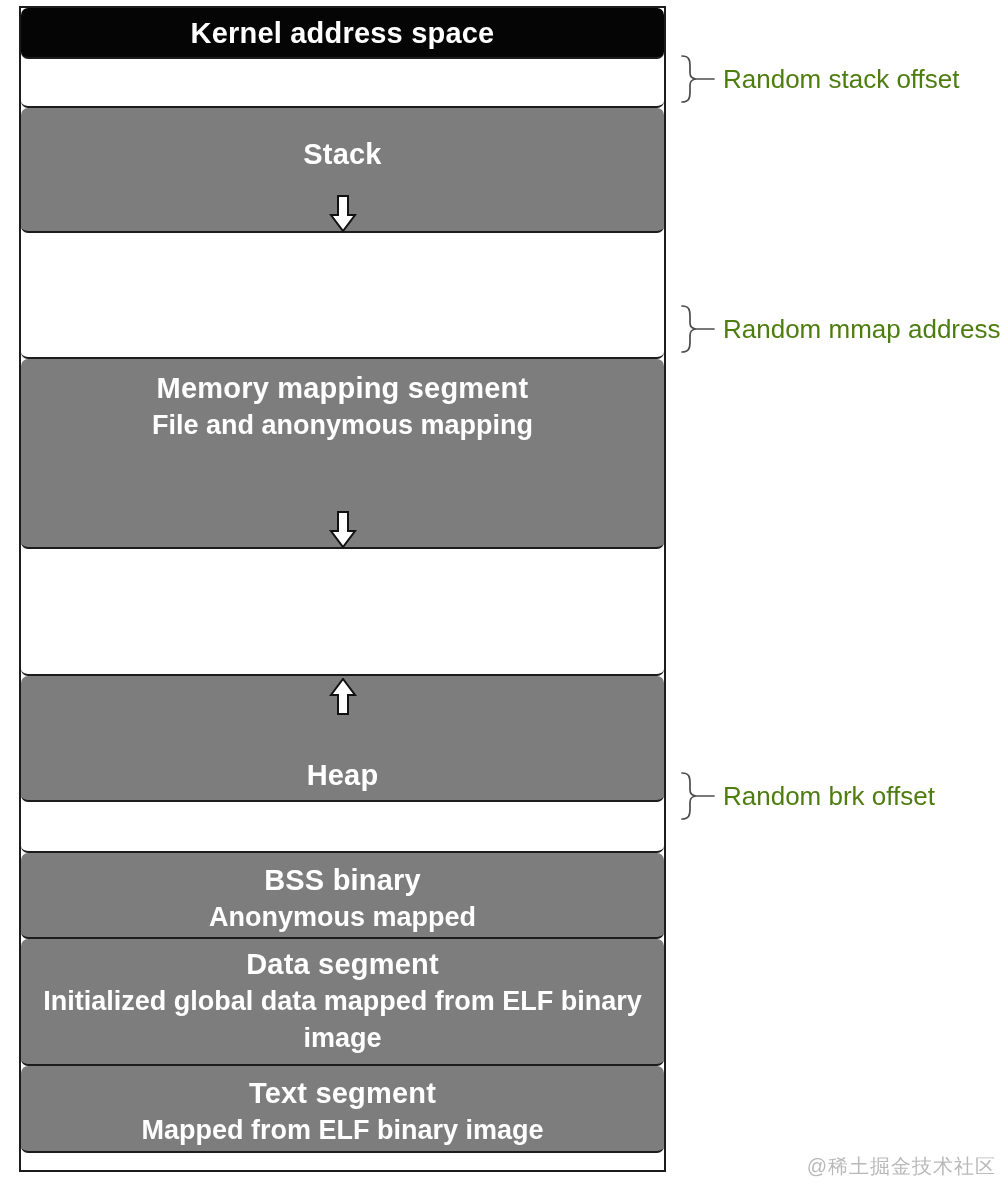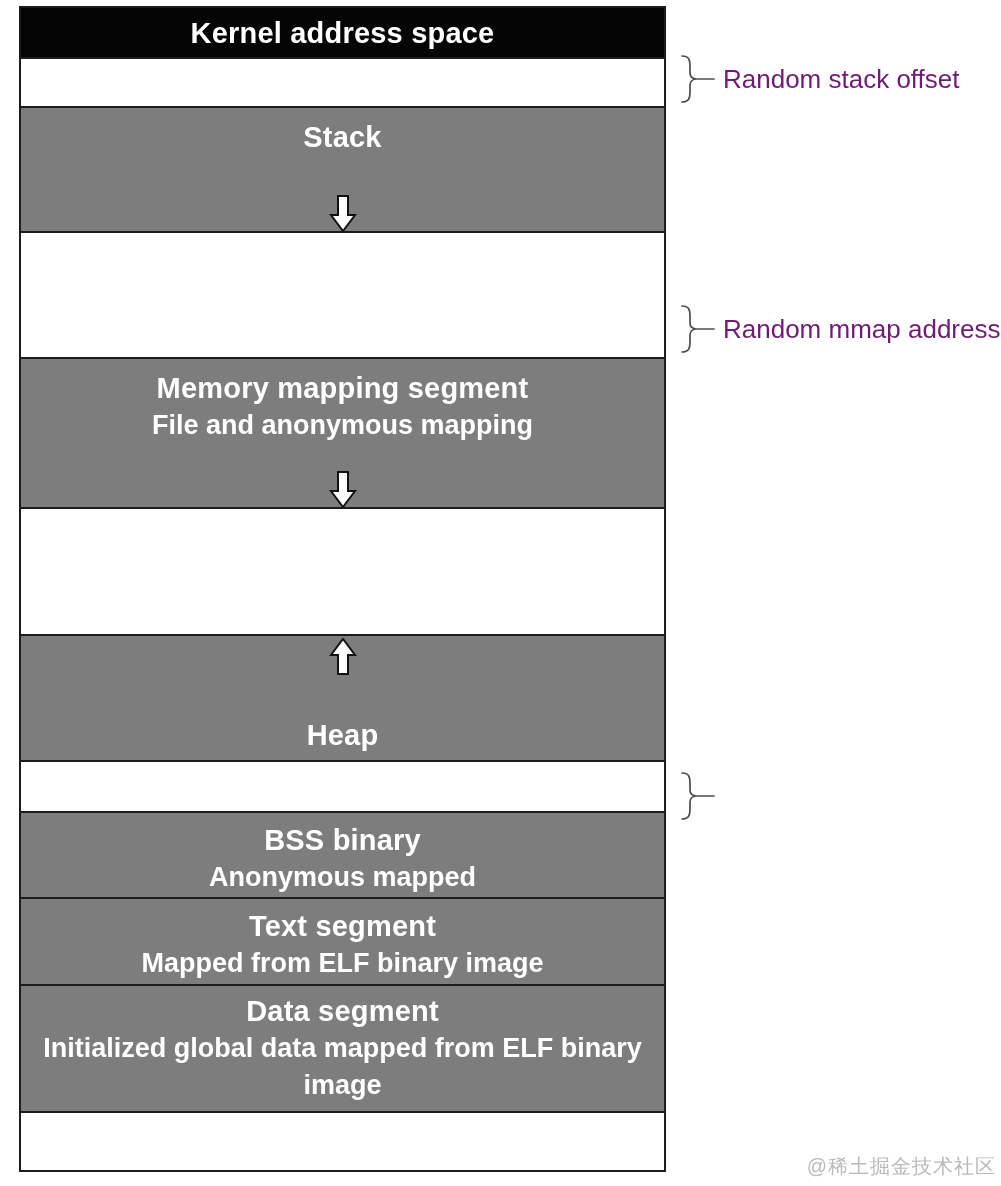--- a/index.html
+++ b/index.html
@@ -26,31 +26,32 @@
     display: flex;
     flex-direction: column;
   }
 
   .seg {
     position: relative;
     flex: 0 0 auto;
     border-bottom: 2px solid #1c1c1c;
     text-align: center;
     color: #ffffff;
+    border-radius: 7px;
   }
   .seg.gray  { background: #7d7d7d; }
   .seg.white { background: #ffffff; }
   .seg.black { background: #050505; }
   .seg:last-child { border-bottom: none; flex: 1 1 auto; }
 
   .seg-kernel { height: 51px; display: flex; align-items: center; justify-content: center; }
   .seg-gap-stack  { height: 49px; }
-  .seg-stack      { height: 125px; padding-top: 10px; }
+  .seg-stack      { height: 125px; padding-top: 27px; }
   .seg-gap-mmap   { height: 126px; }
-  .seg-mmap       { height: 150px; padding-top: 10px; }
+  .seg-mmap       { height: 190px; padding-top: 10px; }
   .seg-gap-heap   { height: 127px; }
   .seg-heap       { height: 126px; padding-left: 12px; }
   .seg-gap-brk    { height: 51px; }
   .seg-bss        { height: 86px;  padding-top: 8px; }
   .seg-data       { height: 127px; padding-top: 6px; }
   .seg-text       { height: 87px;  padding-top: 8px; }
   .seg-gap-bottom { height: 44px; }
 
   .seg-title {
     display: block;
@@ -85,21 +86,21 @@
   .arrow.at-bottom { bottom: -1px; }
   .arrow.at-top    { top: 2px; }
 
   
   .annotation-label {
     position: absolute;
     left: 723px;
     height: 52px;
     line-height: 52px;
     font-size: 26px;
-    color: #701a75;
+    color: #4d7c0f;
     white-space: nowrap;
   }
   .brace {
     position: absolute;
     left: 676px;
     width: 44px;
     height: 52px;
   }
   .pos-stack-offset { top: 53px; }
   .pos-mmap-offset  { top: 303px; }
@@ -154,43 +155,44 @@
       <span class="seg-title heap-title">Heap</span>
     </div>
 
     <div class="seg white seg-gap-brk"></div>
 
     <div class="seg gray seg-bss">
       <span class="seg-title">BSS binary</span>
       <span class="seg-subtitle">Anonymous mapped</span>
     </div>
 
+    <div class="seg gray seg-data">
+      <span class="seg-title">Data segment</span>
+      <span class="seg-subtitle">Initialized global data mapped from ELF binary image</span>
+    </div>
+
     <div class="seg gray seg-text">
       <span class="seg-title">Text segment</span>
       <span class="seg-subtitle">Mapped from ELF binary image</span>
-    </div>
-
-    <div class="seg gray seg-data">
-      <span class="seg-title">Data segment</span>
-      <span class="seg-subtitle">Initialized global data mapped from ELF binary image</span>
     </div>
 
     <div class="seg white seg-gap-bottom"></div>
 
   </div>
 
   <svg class="brace pos-stack-offset" viewBox="0 0 44 52">
     <path d="M6,3 C13,3 14,7 14,13 L14,20 C14,24 16,25.5 20,26 C16,26.5 14,28 14,32 L14,39 C14,45 13,49 6,49 M20,26 L38,26" fill="none" stroke="#4d4d4d" stroke-width="1.7" stroke-linecap="round"></path>
   </svg>
   <div class="annotation-label pos-stack-offset">Random stack offset</div>
 
   <svg class="brace pos-mmap-offset" viewBox="0 0 44 52">
     <path d="M6,3 C13,3 14,7 14,13 L14,20 C14,24 16,25.5 20,26 C16,26.5 14,28 14,32 L14,39 C14,45 13,49 6,49 M20,26 L38,26" fill="none" stroke="#4d4d4d" stroke-width="1.7" stroke-linecap="round"></path>
   </svg>
   <div class="annotation-label pos-mmap-offset">Random mmap address</div>
 
   <svg class="brace pos-brk-offset" viewBox="0 0 44 52">
     <path d="M6,3 C13,3 14,7 14,13 L14,20 C14,24 16,25.5 20,26 C16,26.5 14,28 14,32 L14,39 C14,45 13,49 6,49 M20,26 L38,26" fill="none" stroke="#4d4d4d" stroke-width="1.7" stroke-linecap="round"></path>
   </svg>
+  <div class="annotation-label pos-brk-offset">Random brk offset</div>
 
   <div class="watermark">@稀土掘金技术社区</div>
 
 </div>
 
 </body></html>

